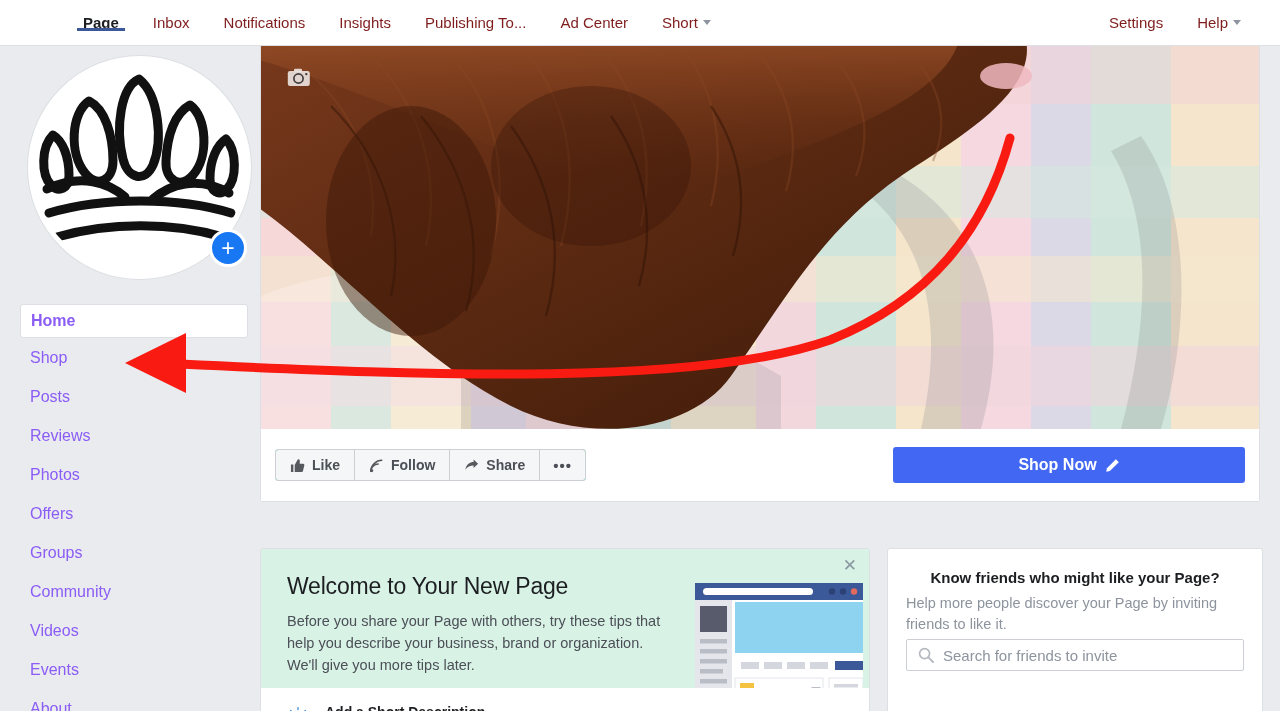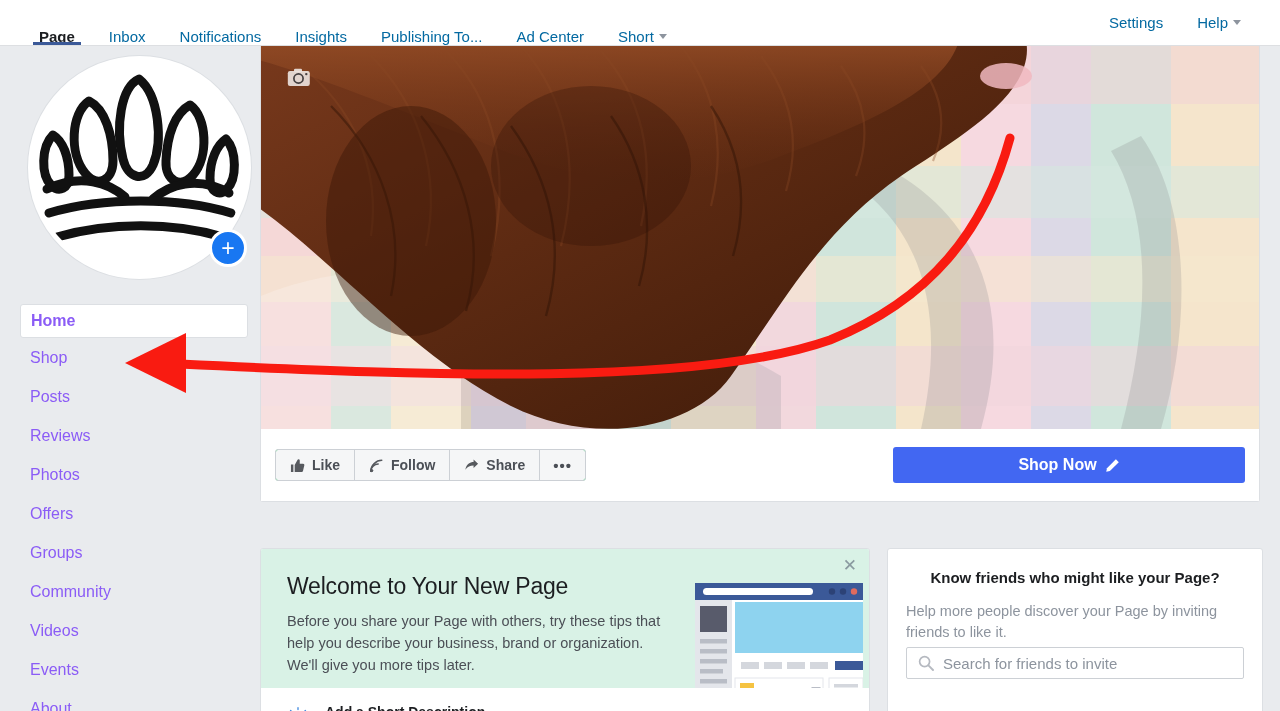--- a/index.html
+++ b/index.html
@@ -13,27 +13,27 @@
   #app { position: relative; width: 1280px; height: 711px; }
 
   
   .topnav {
     position: absolute; top: 0; left: 0;
     width: 1280px; height: 46px;
     background: #ffffff;
     border-bottom: 1px solid #dddfe2;
     display: flex; align-items: stretch;
   }
-  .nav-left { display: flex; align-items: flex-end; padding-left: 22px; }
+  .nav-left { display: flex; align-items: center; padding-left: 22px; margin-left: 44px; }
   .nav-right { display: flex; align-items: stretch; margin-left: auto; padding-right: 22px; }
   .nav-item {
     position: relative;
     display: flex; align-items: center;
     padding: 0 17px;
-    font-size: 15px; color: #0369a1;
+    font-size: 15px; color: #7f1d1d;
     white-space: nowrap;
     cursor: pointer;
   }
   .nav-item.active { color: #1c1e21; font-weight: bold; }
   .nav-item.active::after {
     content: ""; position: absolute;
     left: 11px; right: 11px; bottom: 0; height: 3px;
     background: #3b5998;
   }
   .caret {
@@ -187,21 +187,21 @@
 
   .invite-card {
     width: 376px;
     background: #fff;
     border: 1px solid #dcdfe3;
     border-radius: 3px;
     padding: 20px 18px;
     height: 209px;
   }
   .invite-title { font-size: 15px; font-weight: bold; color: #1c1e21; text-align: center; }
-  .invite-sub { margin-top: 15px; font-size: 14.5px; line-height: 21px; color: #8d949e; }
+  .invite-sub { margin-top: 7px; font-size: 14.5px; line-height: 21px; color: #8d949e; }
   .invite-search {
     margin-top: 4px;
     height: 28px;
     border: 1px solid #ccd0d5;
     border-radius: 2px;
     display: flex; align-items: center; gap: 9px;
     padding: 15px 11px;
     background: #fff;
   }
   .invite-search input {

